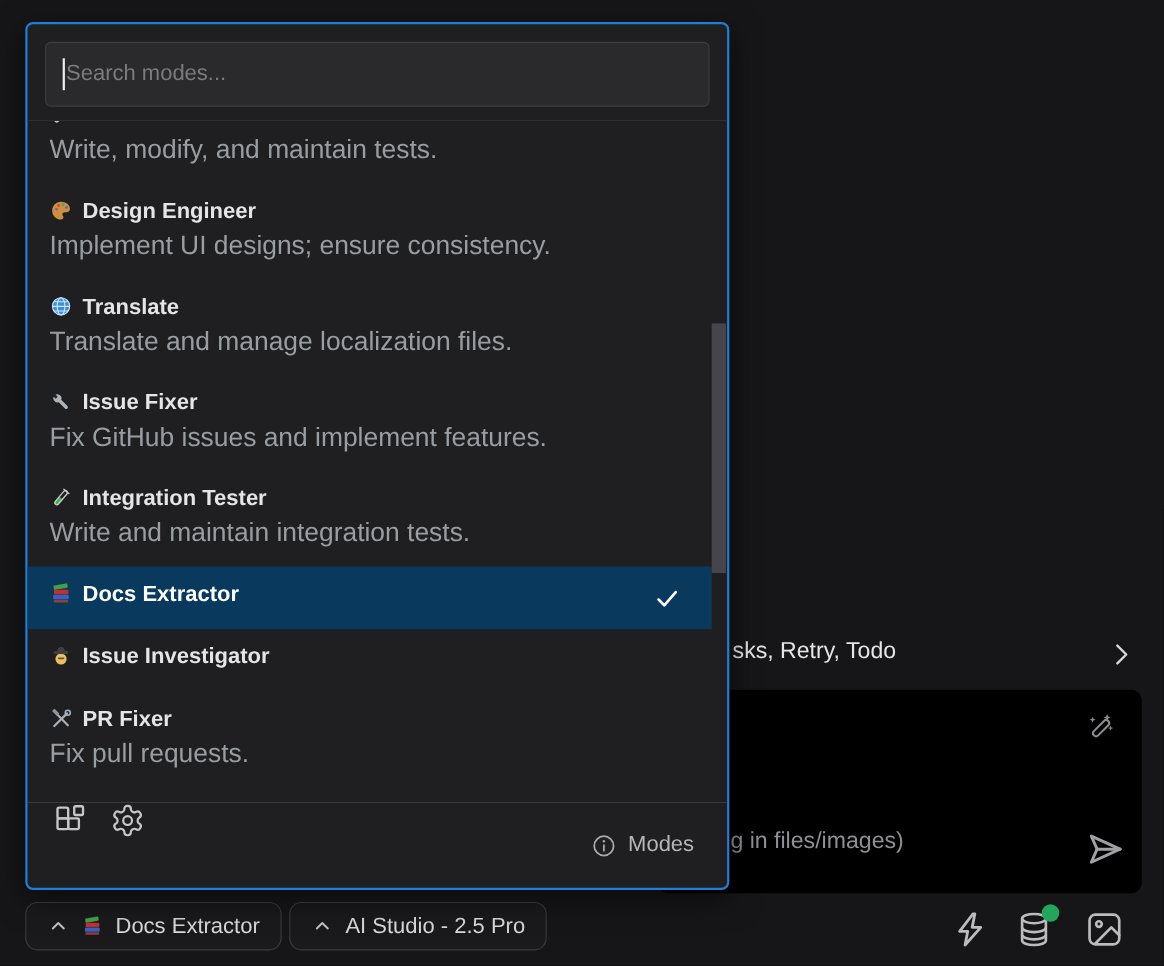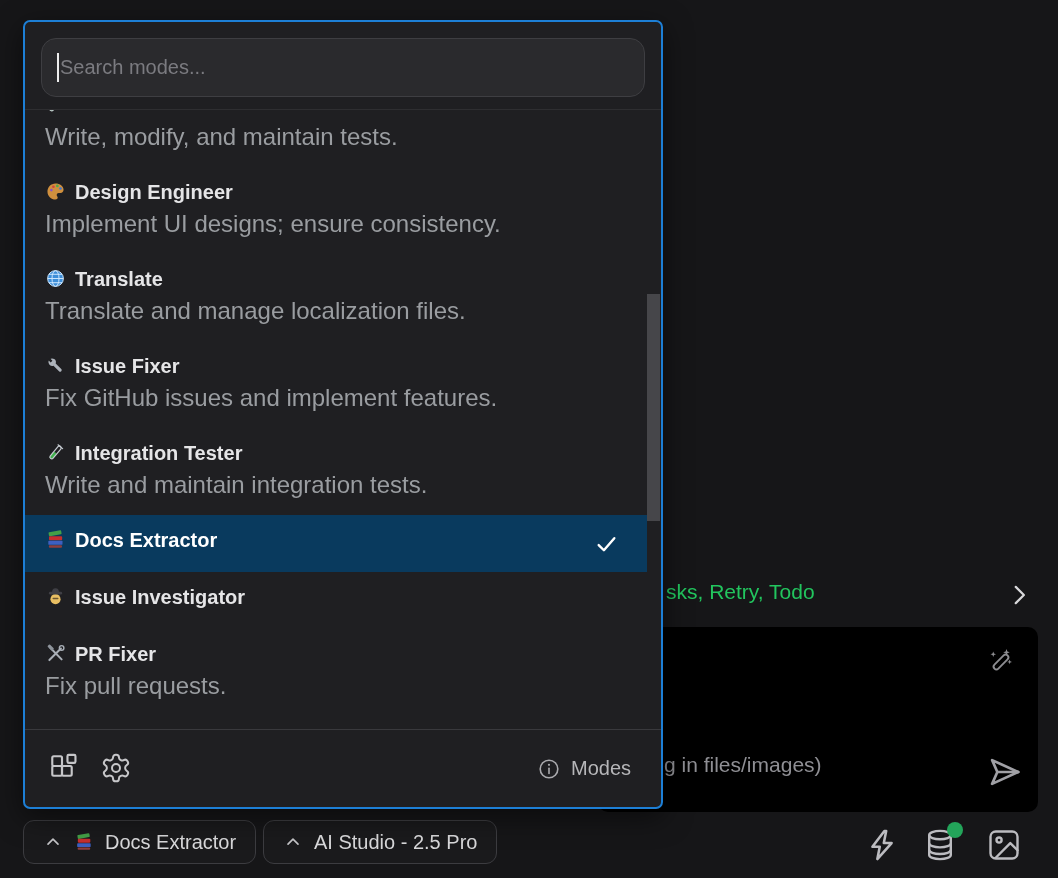--- a/index.html
+++ b/index.html
@@ -6,21 +6,21 @@
   html,body { background:#0d0d0d; }
   .stage {
     position:relative; width:1058px; height:878px; overflow:hidden;
     background:#161618;
     font-family:"Liberation Sans", sans-serif;
     -webkit-font-smoothing:antialiased;
   }
   
   .task-row-text {
     position:absolute; left:666px; top:580px;
-    font-size:21px; color:#22c55e; white-space:nowrap;
+    font-size:21px; color:#e5e5e5; white-space:nowrap;
   }
   .task-chevron { position:absolute; left:1006px; top:582px; width:26px; height:26px; color:#d8d8da; }
   .chat-box {
     position:absolute; left:598px; top:627px; width:440px; height:185px;
     background:#000000; border-radius:10px;
   }
   .wand { position:absolute; right:22px; top:20px; width:30px; height:30px; color:#8d8d91; }
   .chat-placeholder {
     position:absolute; left:66px; top:126px;
     font-size:21px; color:#8f8f94; white-space:nowrap;
@@ -47,21 +47,21 @@
   
   .panel {
     position:absolute; left:23px; top:20px; width:640px; height:789px;
     background:#1f1f22; border:2px solid #1d7fd6; border-radius:7px;
     z-index:5; display:flex; flex-direction:column;
     box-shadow:0 8px 28px rgba(0,0,0,.5);
   }
   .search-wrap { margin:16px 16px 0; position:relative; }
   .search-input {
     width:100%; height:59px; background:#2a2a2d; border:1px solid #3e3e42;
-    border-radius:15px; color:#e4e4e6; font-size:20px; padding:0 16px 0 18px;
+    border-radius:5px; color:#e4e4e6; font-size:20px; padding:0 16px 0 18px;
     outline:none; font-family:inherit;
   }
   .search-input::placeholder { color:#7b7b80; }
   .caret {
     position:absolute; left:16px; top:15px; width:2px; height:29px; background:#ededed;
     animation:blink 1.1s steps(2, start) infinite;
   }
   @keyframes blink { 50% { opacity:0; } }
   .list-separator { height:1px; background:#2e2e31; margin-top:12px; }
   .viewport { position:relative; flex:1 1 auto; overflow:hidden; }
@@ -75,21 +75,21 @@
   .mode-item.selected .mode-title { color:#ffffff; }
   .mode-desc {
     height:30px; line-height:30px; font-size:24px; color:#9a9da1;
     white-space:nowrap; overflow:hidden;
   }
   .mode-item.selected .mode-desc { color:#a6b8c6; }
   .check { position:absolute; right:28px; top:50%; transform:translateY(-50%); width:25px; height:25px; }
   .scroll-thumb { position:absolute; right:1px; top:184px; width:13px; height:227px; background:#46464a; }
   .panel-footer {
     flex:0 0 auto; height:78px; border-top:1px solid #39393d;
-    display:flex; align-items:center; padding:0 30px 0 22px;
+    display:flex; padding:0 30px 0 22px;
   }
   .foot-btn {
     width:34px; height:34px; background:none; border:none; padding:0;
     color:#c6c6c9; cursor:pointer;
   }
   .foot-btn svg { width:32px; height:32px; }
   .foot-btn + .foot-btn { margin-left:18px; }
   .modes-group { margin-left:auto; display:flex; align-items:center; gap:10px; }
   .info-icon { width:24px; height:24px; color:#aaaaae; }
   .modes-label { font-size:20px; color:#b6b6b9; }

